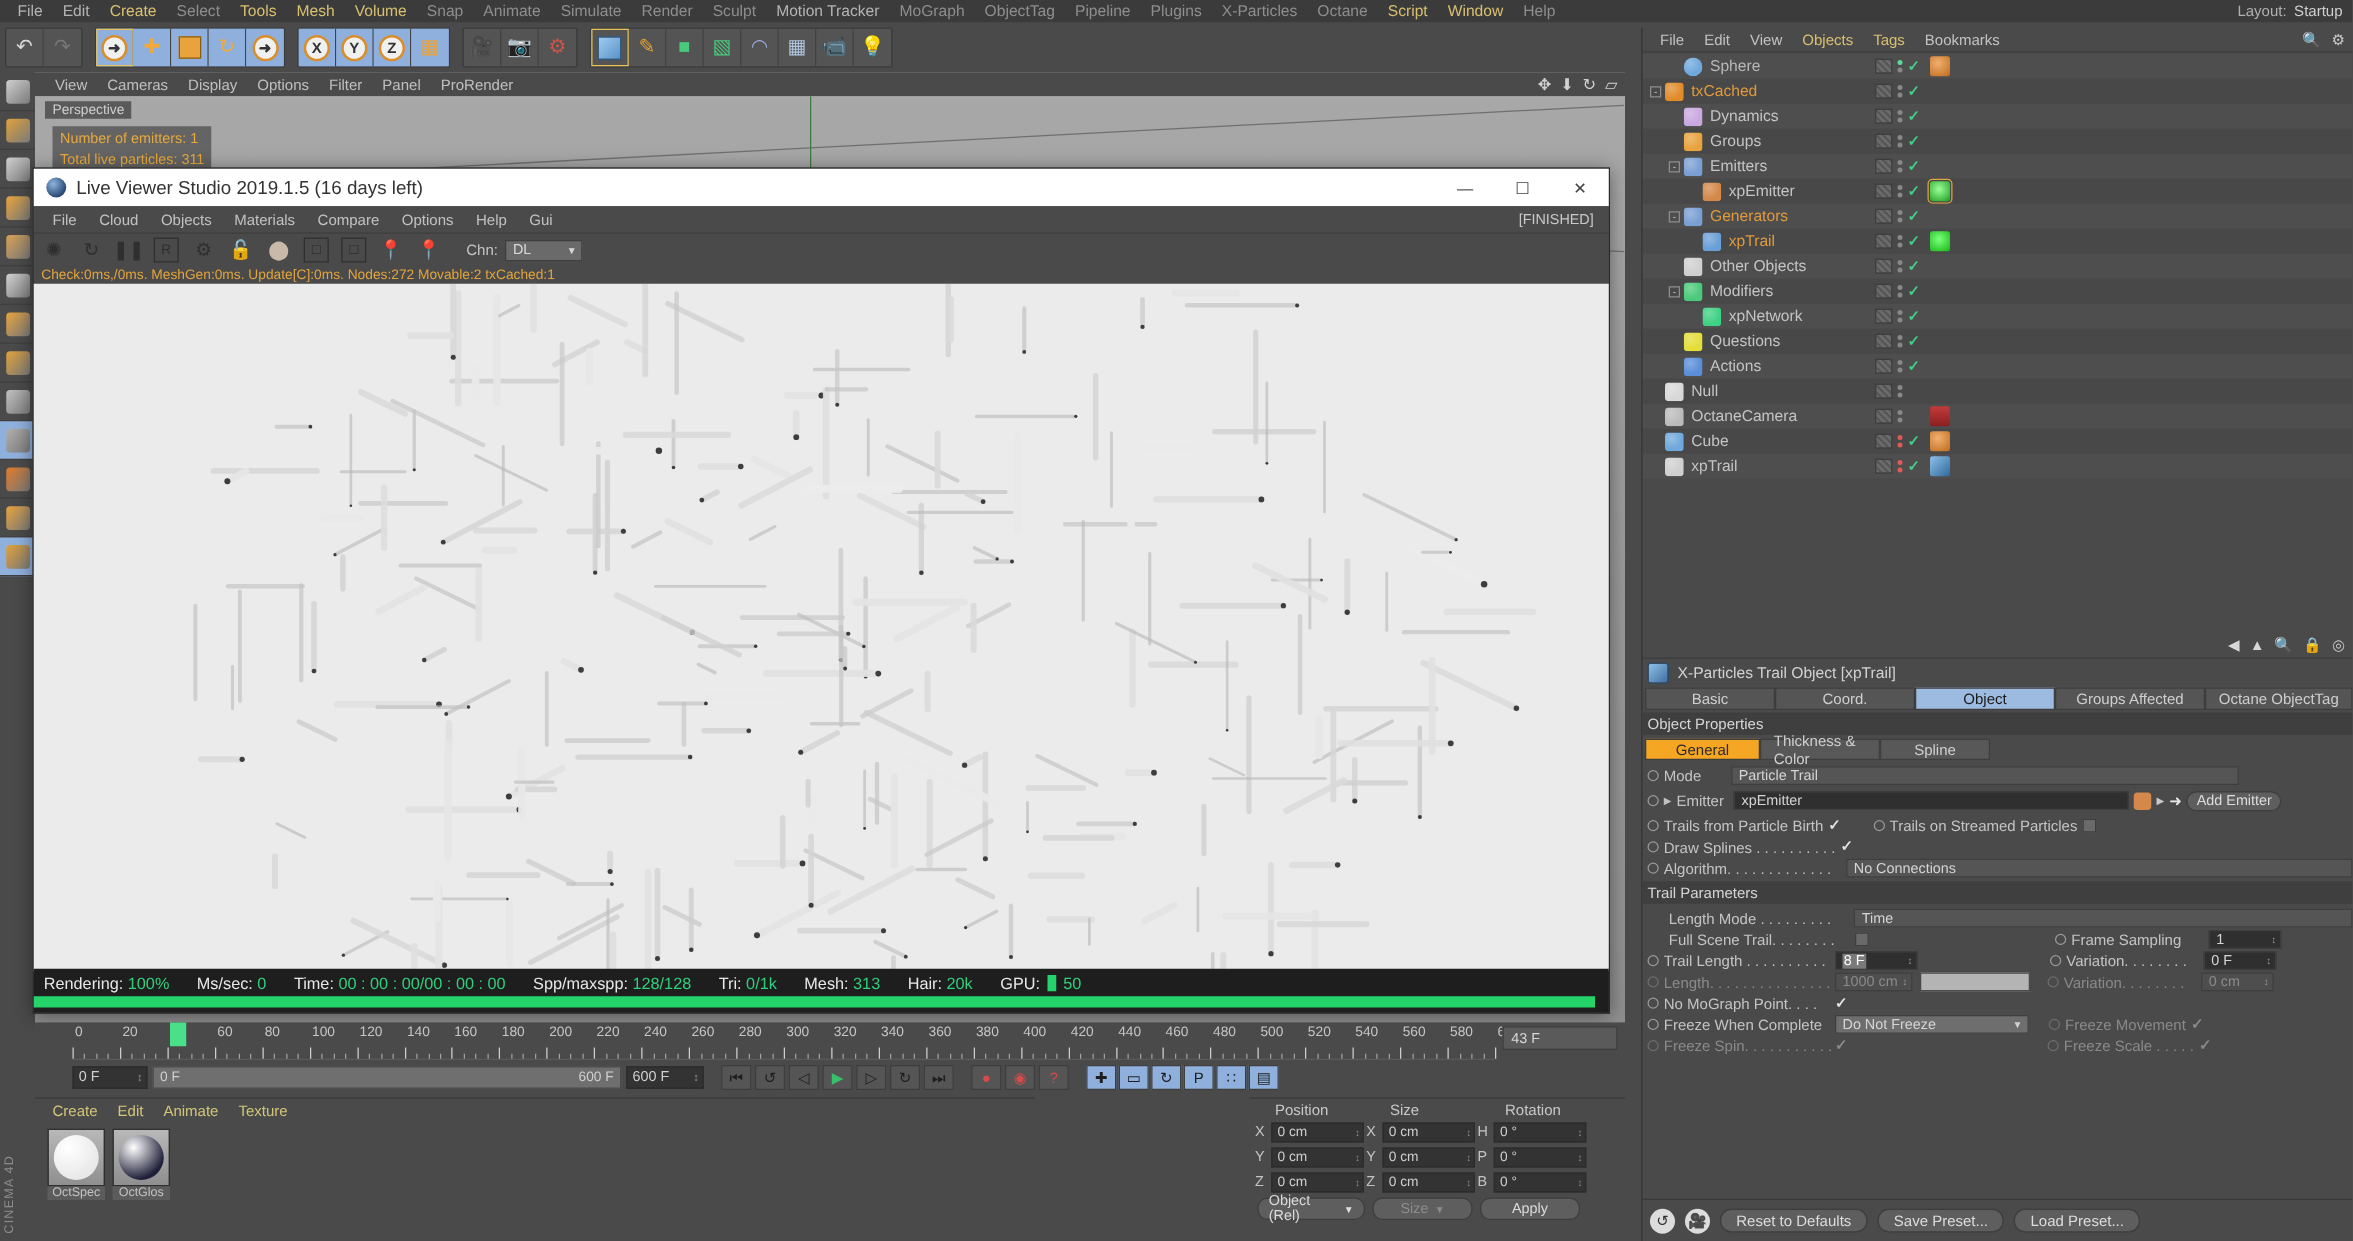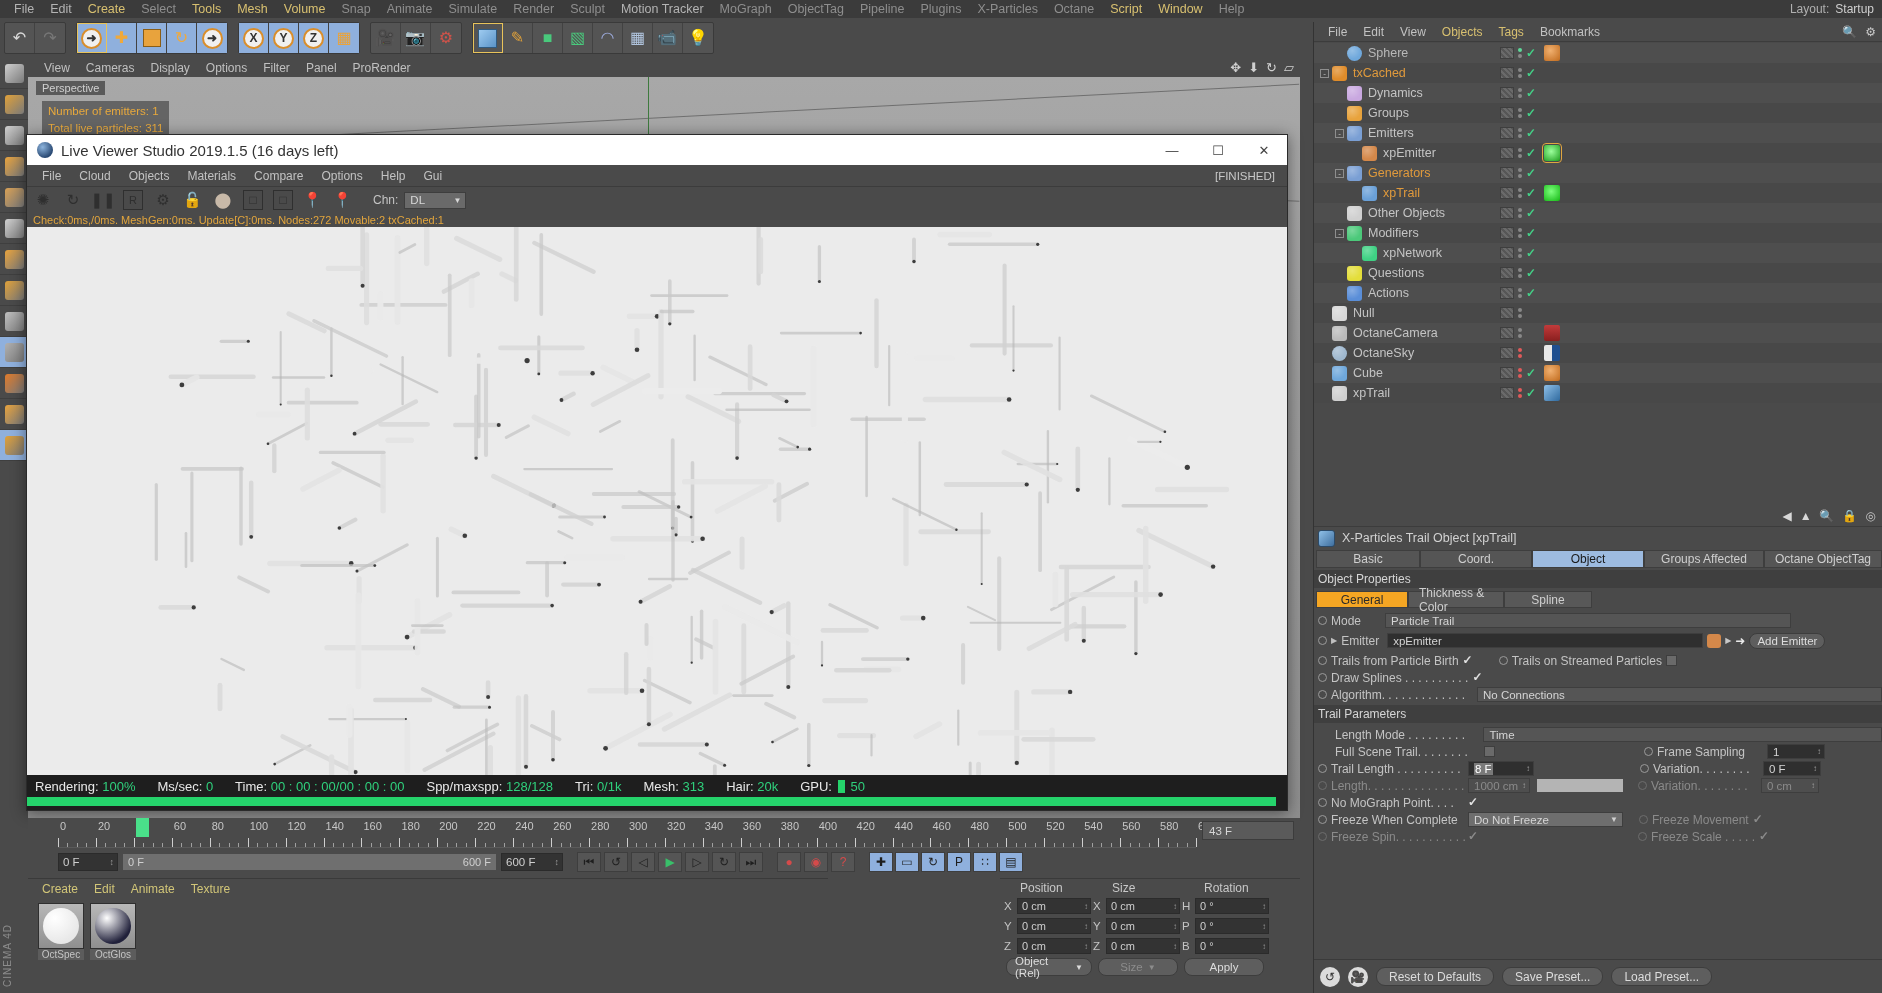--- a/index.html
+++ b/index.html
@@ -1310,36 +1310,20 @@
               <span class="dot" style="background: rgb(136, 136, 136);"></span>
             </span>
           </span>
           <span class="om-tags">
             <span class="tagicon" style="background: linear-gradient(rgb(194, 59, 59), rgb(138, 31, 31));"></span>
           </span>
         </div>
         <div class="om-row">
           <span style="width: 6px; display: inline-block;"></span>
           <span class="om-tw blank"></span>
-          <span class="om-icon" style="background: radial-gradient(circle at 35% 30%, rgba(255, 255, 255, 0.267), transparent 60%), rgb(159, 184, 207); border-radius: 50%;"></span>
-          <span class="om-name" style="color: rgb(196, 196, 196);">OctaneSky</span>
-          <span class="om-cols">
-            <span class="om-vis"></span>
-            <span class="dots">
-              <span class="dot" style="background: rgb(224, 90, 90);"></span>
-              <span class="dot" style="background: rgb(224, 90, 90);"></span>
-            </span>
-          </span>
-          <span class="om-tags">
-            <span class="tagicon" style="background: linear-gradient(90deg, rgb(232, 232, 232) 50%, rgb(31, 79, 143) 50%);"></span>
-          </span>
-        </div>
-        <div class="om-row">
-          <span style="width: 6px; display: inline-block;"></span>
-          <span class="om-tw blank"></span>
           <span class="om-icon" style="background: radial-gradient(circle at 35% 30%, rgba(255, 255, 255, 0.267), transparent 60%), rgb(111, 168, 220);"></span>
           <span class="om-name" style="color: rgb(196, 196, 196);">Cube</span>
           <span class="om-cols">
             <span class="om-vis"></span>
             <span class="dots">
               <span class="dot" style="background: rgb(224, 90, 90);"></span>
               <span class="dot" style="background: rgb(224, 90, 90);"></span>
             </span>
             <span class="chk">✓</span>
           </span>

